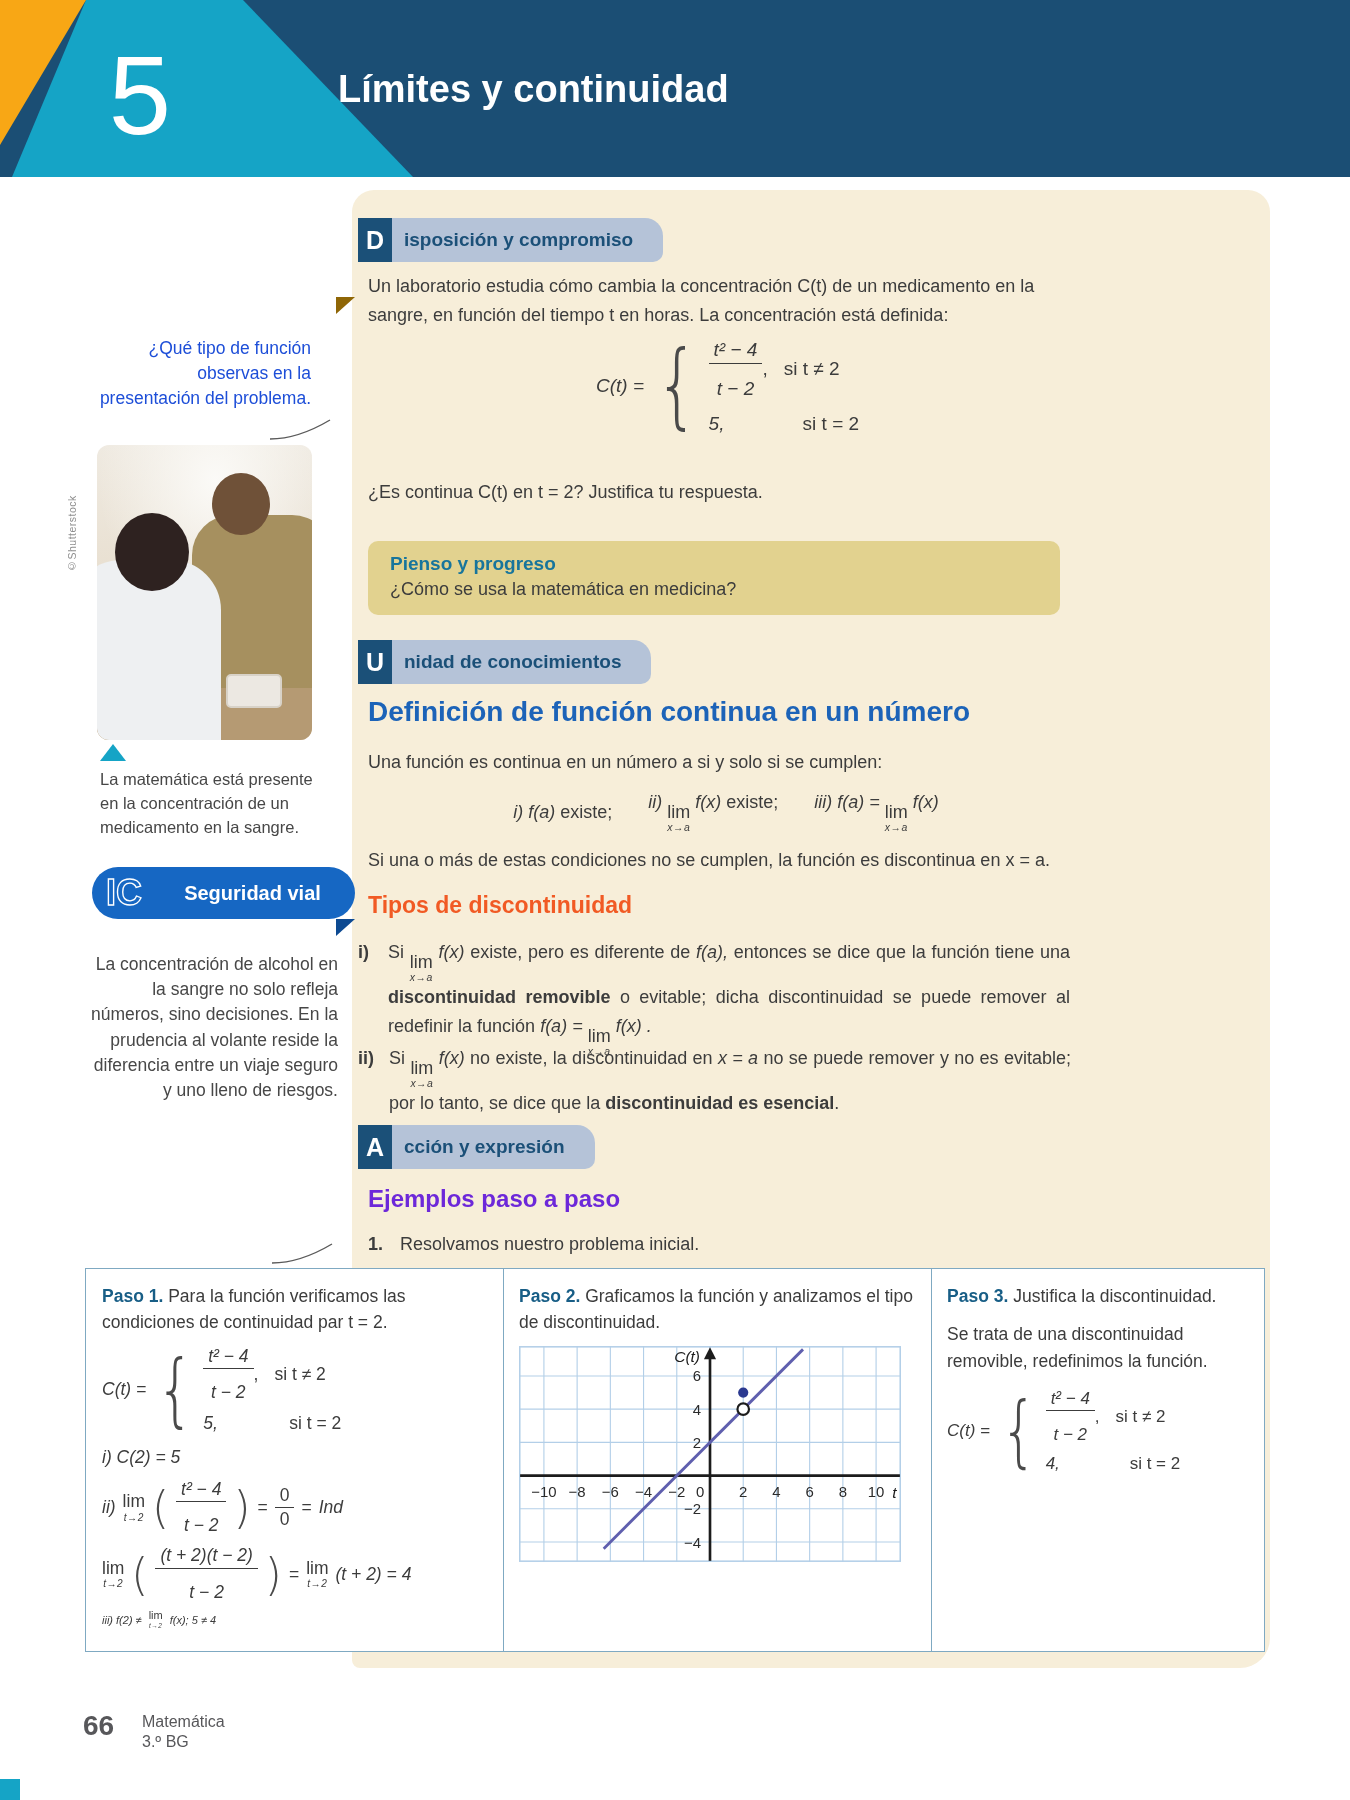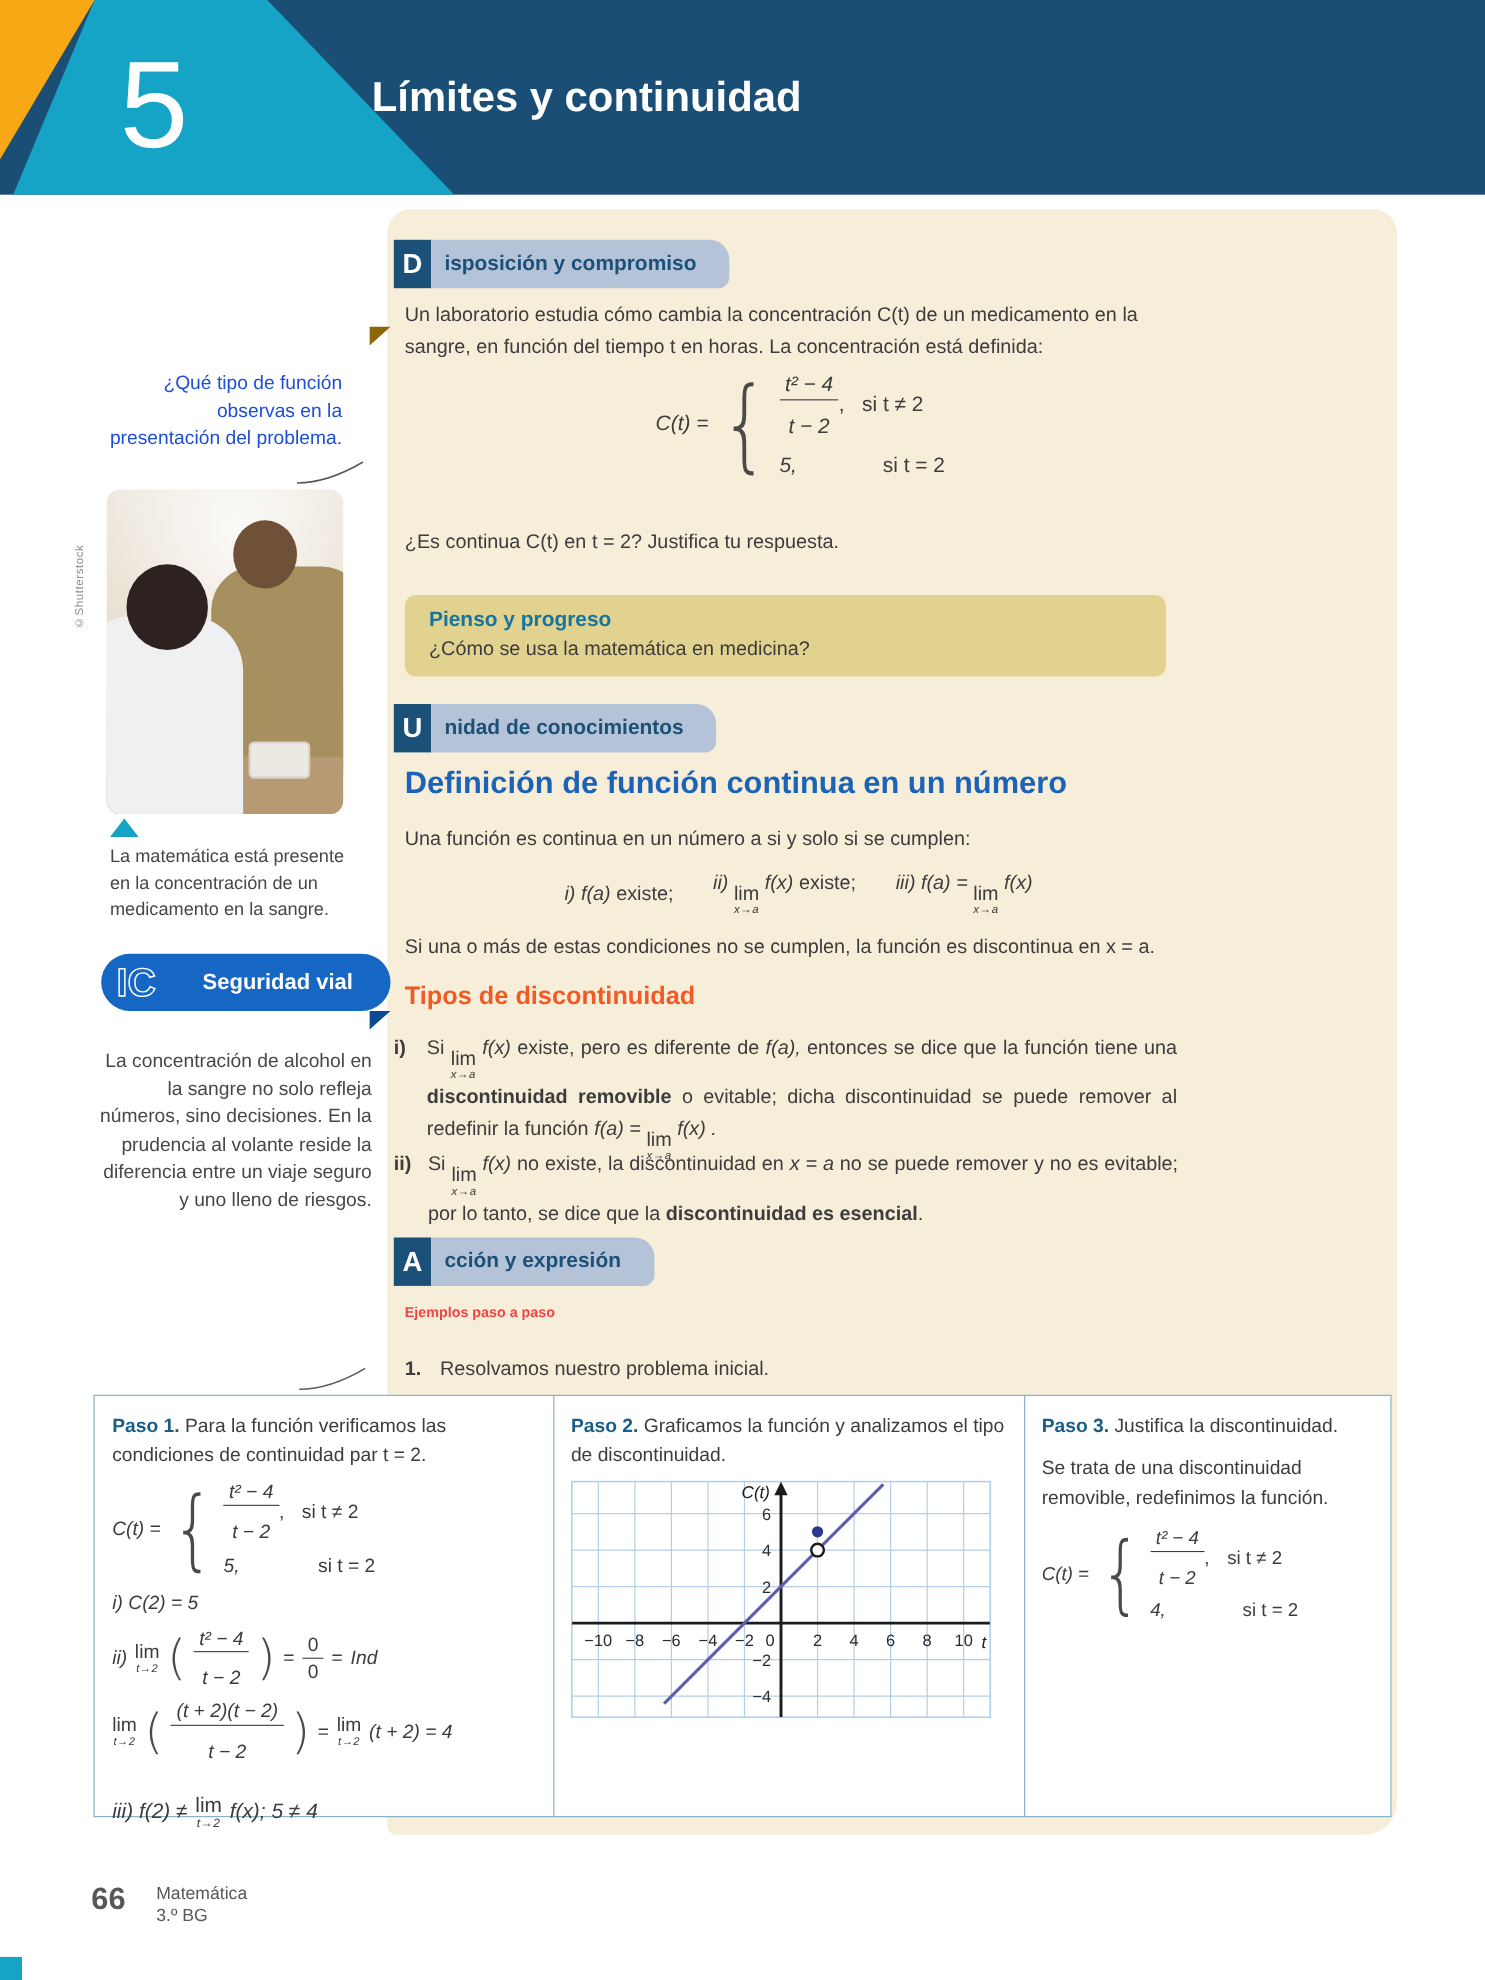--- a/index.html
+++ b/index.html
@@ -245,21 +245,21 @@
       <span>no se puede remover y no es evitable; por lo tanto, se dice que la</span>
       <span class="bold">discontinuidad es esencial</span><span>.</span>
     </span>
   </div>
 
   <div class="abs sec-pill" style="left:358px;top:1125px;">
     <div class="sec-letter">A</div>
     <div class="sec-label">cción y expresión</div>
   </div>
 
-  <div class="abs" style="left:368px;top:1185px;font-size:13px;font-weight:bold;color:#ef4444;">Ejemplos paso a paso</div>
+  <div class="abs" style="left:368px;top:1185px;font-size:24px;font-weight:bold;color:#6d28d9;">Ejemplos paso a paso</div>
 
   <div class="abs body-txt" style="left:368px;top:1230px;width:716px;">
     <span class="bold" style="margin-right:12px;">1.</span>
     <span>Resolvamos nuestro problema inicial.</span>
   </div>
 
   <div class="abs steps-table">
     <div class="divider" style="left:417px;"></div>
     <div class="divider" style="left:845px;"></div>
 
@@ -323,21 +323,21 @@
           </span>
         <span class="bigp">)</span>
         <span>=</span>
         <span class="lim">
             <span>lim</span>
             <span class="lim-sub math-i">t→2</span>
           </span>
         <span class="math-i">(t + 2) = 4</span>
       </div>
 
-      <div class="mline" style="font-size:19px;margin-top:28px;">
+      <div class="mline" style="font-size:11px;margin-top:6px;">
         <span class="math-i">iii) f(2) ≠</span>
         <span class="lim">
             <span>lim</span>
             <span class="lim-sub math-i">t→2</span>
           </span>
         <span class="math-i">f(x); 5 ≠ 4</span>
       </div>
     </div>
 
     <div class="col" style="left:417px;width:428px;">

